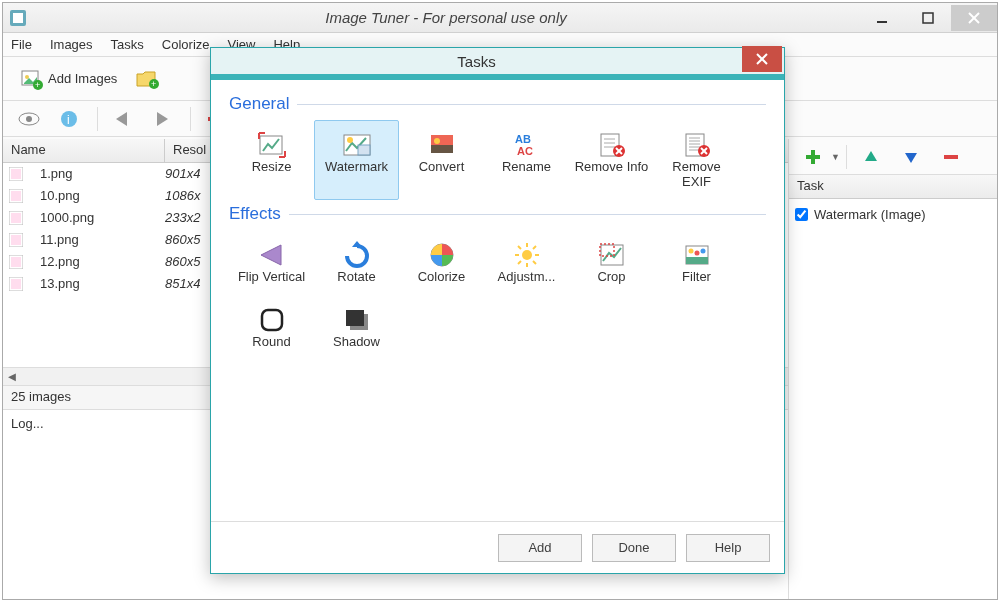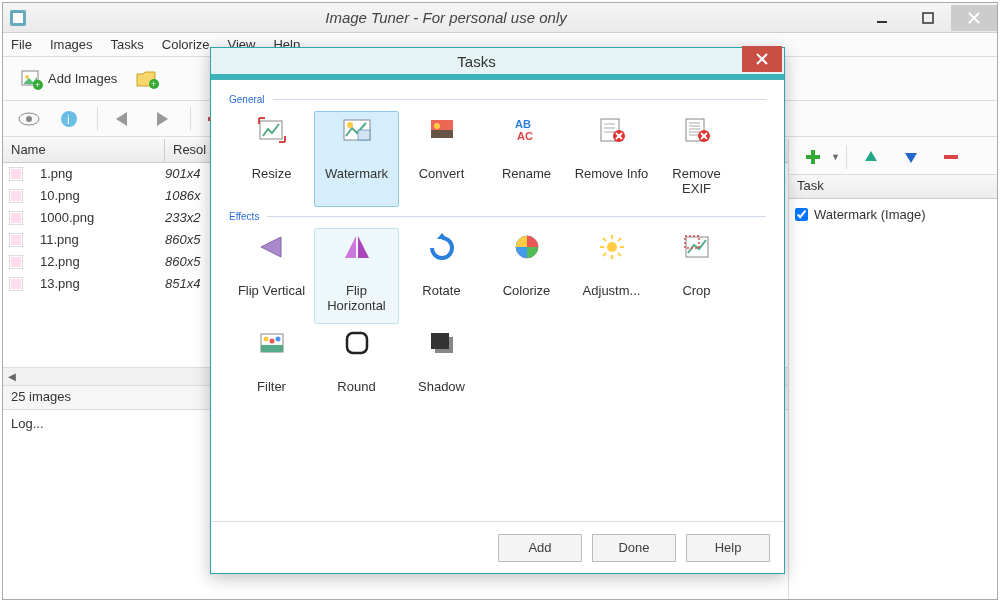--- a/index.html
+++ b/index.html
@@ -189,21 +189,21 @@
     background: #c94f44;
     color:#fff; display:flex; align-items:center; justify-content:center;
     margin-right:2px; margin-top:-4px;
     font-size:14px;
   }
   .modal-body {
     padding: 10px 18px 0 18px;
   }
   .section-label {
     color: #2a6edc;
-    font-size: 10px;
+    font-size: 17px;
     margin: 4px 0 6px 0;
     display:flex; align-items:center;
   }
   .section-label .rule {
     flex:1; height:1px; background:#cfd9e8; margin-left:8px;
   }
   .task-grid {
     display:flex; flex-wrap: wrap;
   }
   .task-cell {
@@ -218,22 +218,22 @@
   .task-cell.selected {
     background: #d6eefc;
     border-color: #8fc9ef;
   }
   .task-cell.hover {
     background: #eef7f9;
     border-color: #bfe3ee;
   }
   .task-cell .tico {
     width: 34px; height: 34px;
-    display:flex; align-items:flex-start; justify-content:center;
-    margin-bottom: 16px;
+    display:flex; align-items:flex-end; justify-content:center;
+    margin-bottom: 0;
   }
   .modal-footer {
     position:absolute; left:0; right:0; bottom:0;
     height:52px;
     border-top:1px solid #ddd;
     display:flex; align-items:center; justify-content:flex-end;
     padding: 0 14px; gap: 10px;
   }
   .dlg-btn {
     min-width: 84px; height: 28px;
@@ -581,29 +581,20 @@
     </div>
     <div class="task-grid" id="grid-effects">
         <div class="task-cell">
           <span class="tico">
             <svg width="30" height="28">
               <path d="M4 14 L24 4 L24 24 Z" fill="#a8c" stroke="#86a"></path>
             </svg>
           </span>
           <span>Flip Vertical</span>
         </div>
-        <div class="task-cell hover">
-          <span class="tico">
-            <svg width="30" height="28">
-              <path d="M14 3 L14 25 L3 25 Z" fill="#c7d"></path>
-              <path d="M16 3 L16 25 L27 25 Z" fill="#a4b"></path>
-            </svg>
-          </span>
-          <span>Flip Horizontal</span>
-        </div>
         <div class="task-cell">
           <span class="tico">
             <svg width="30" height="28">
               <path d="M15 5 A10 10 0 1 1 5 15" fill="none" stroke="#2a7edc" stroke-width="4"></path>
               <path d="M15 0 L20 6 L10 6 Z" fill="#2a7edc"></path>
             </svg>
           </span>
           <span>Rotate</span>
         </div>
         <div class="task-cell">

